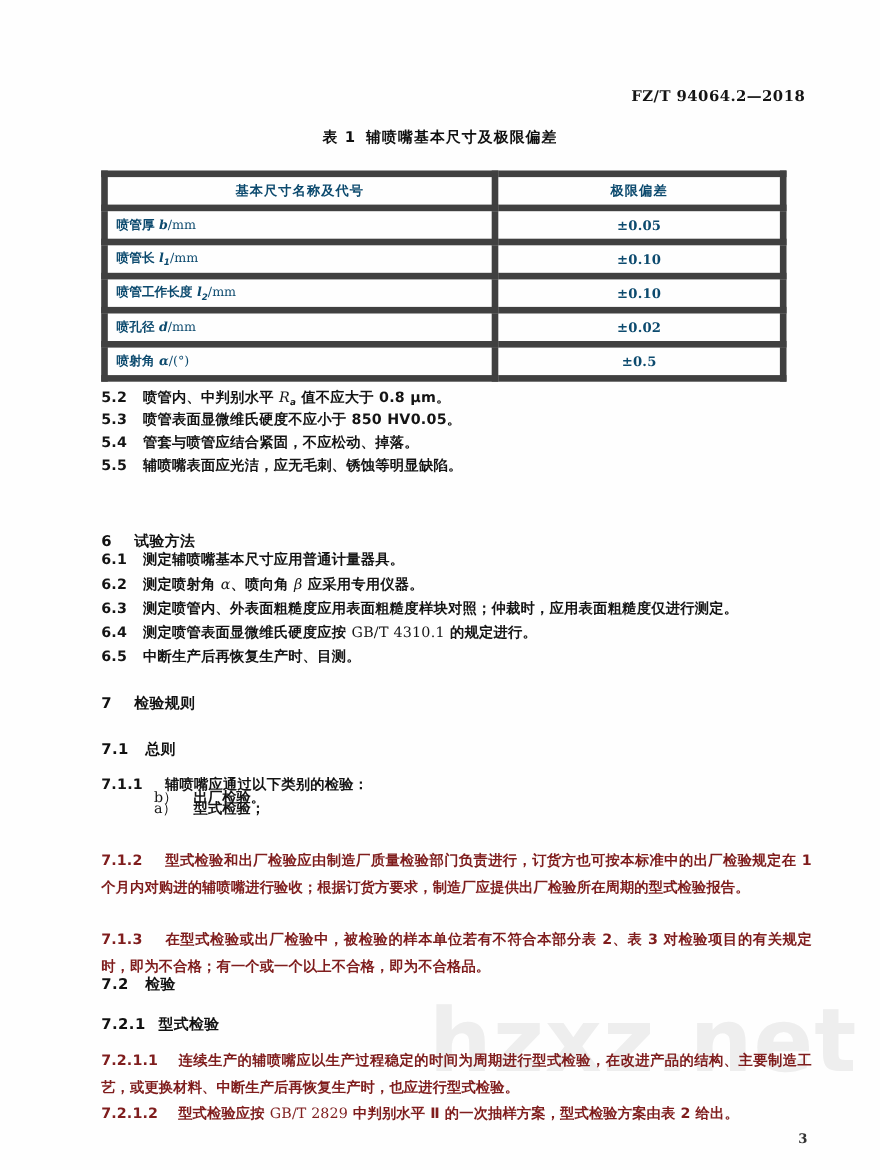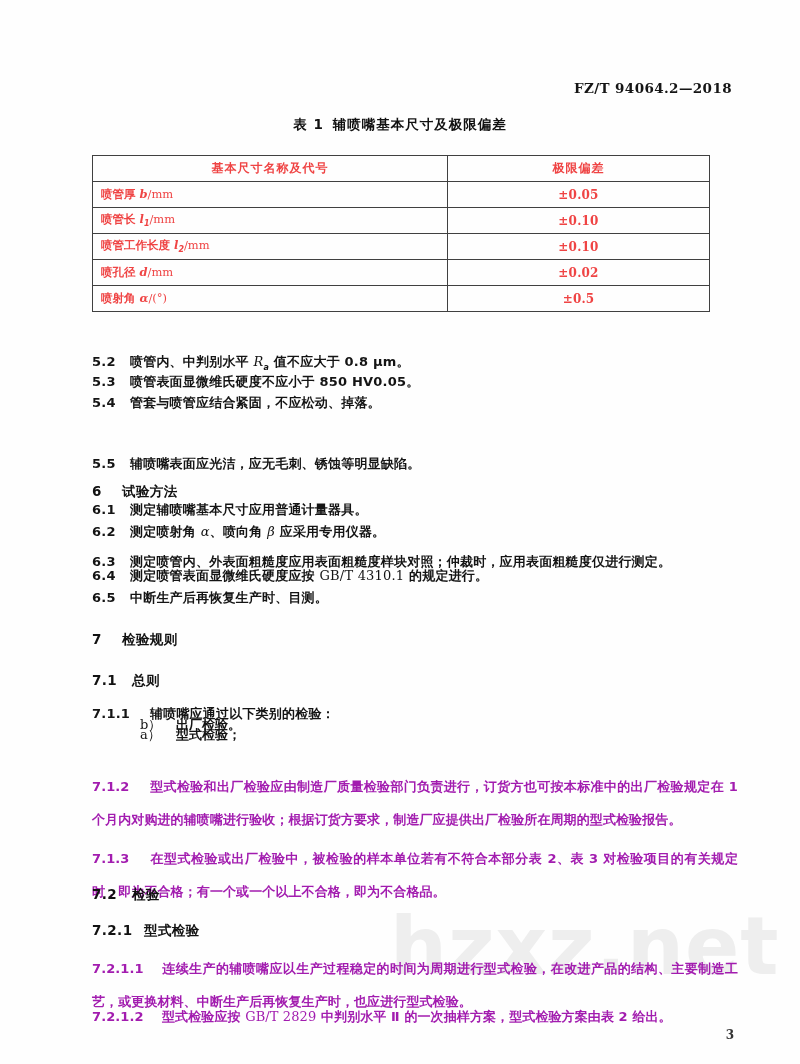--- a/index.html
+++ b/index.html
@@ -74,25 +74,25 @@
     position: absolute;
     left: 92px;
     top: 155px;
     width: 617px;
     border-collapse: collapse;
     font-size: 11.5px;
     table-layout: fixed;
   }
   table.spec-table th,
   table.spec-table td {
-    border: 1px solid #404040;
+    border: 6px solid #404040;
     height: 25px;
     padding: 0 0 0 8px;
     font-weight: bold;
-    color: #ef4444;
+    color: #0c4a6e;
   }
   table.spec-table thead th {
     text-align: center;
     padding: 0;
     letter-spacing: 1px;
     font-size: 12px;
   }
   table.spec-table td.val {
     text-align: center;
     padding: 0;
@@ -170,22 +170,22 @@
     display: inline-block;
     min-width: 36px;
     font-family: "DejaVu Serif", "Liberation Serif", serif;
     font-weight: normal;
   }
 
   .para {
     position: absolute;
     font-size: 13px;
     font-weight: bold;
-    line-height: 33px;
-    color: #a21caf;
+    line-height: 25px;
+    color: #7f1d1d;
     letter-spacing: 0.1px;
     text-align: justify;
   }
 
   .page-num {
     position: absolute;
     right: 66px;
     top: 1028px;
     font-size: 12px;
     font-weight: bold;
@@ -254,39 +254,39 @@
         <span class="num w1">5.3</span><span>喷管表面显微维氏硬度不应小于 850 HV0.05。</span>
       </span>
     </div>
 
     <div class="blk" style="left:92px; top:393px; width:640px;">
       <span class="clause">
         <span class="num w1">5.4</span><span>管套与喷管应结合紧固，不应松动、掉落。</span>
       </span>
     </div>
 
-    <div class="blk" style="left:92px; top:414px; width:640px;margin-top:40px;">
+    <div class="blk" style="left:92px; top:414px; width:640px;">
       <span class="clause">
         <span class="num w1">5.5</span><span>辅喷嘴表面应光洁，应无毛刺、锈蚀等明显缺陷。</span>
       </span>
     </div>
 
     <div class="sec-head" style="left:92px; top:483px;">
       <span class="hnum">6</span><span>试验方法</span>
     </div>
 
     <div class="blk" style="left:92px; top:500px; width:640px;">
       <span class="num w1">6.1</span><span>测定辅喷嘴基本尺寸应用普通计量器具。</span>
     </div>
 
     <div class="blk" style="left:92px; top:522px; width:640px;">
       <span class="num w1">6.2</span><span>测定喷射角 </span><span class="ital">α</span><span>、喷向角 </span><span class="ital">β</span><span> 应采用专用仪器。</span>
     </div>
 
-    <div class="blk" style="left:92px; top:544px; width:648px;margin-top:8px;">
+    <div class="blk" style="left:92px; top:544px; width:648px;">
       <span class="num w1">6.3</span><span>测定喷管内、外表面粗糙度应用表面粗糙度样块对照；仲裁时，应用表面粗糙度仅进行测定。</span>
     </div>
 
     <div class="blk" style="left:92px; top:566px; width:648px;">
       <span class="num w1">6.4</span><span>测定喷管表面显微维氏硬度应按 </span><span class="lat">GB/T 4310.1</span><span> 的规定进行。</span>
     </div>
 
     <div class="blk" style="left:92px; top:588px; width:648px;">
       <span class="num w1">6.5</span><span>中断生产后再恢复生产时、目测。</span>
     </div>

